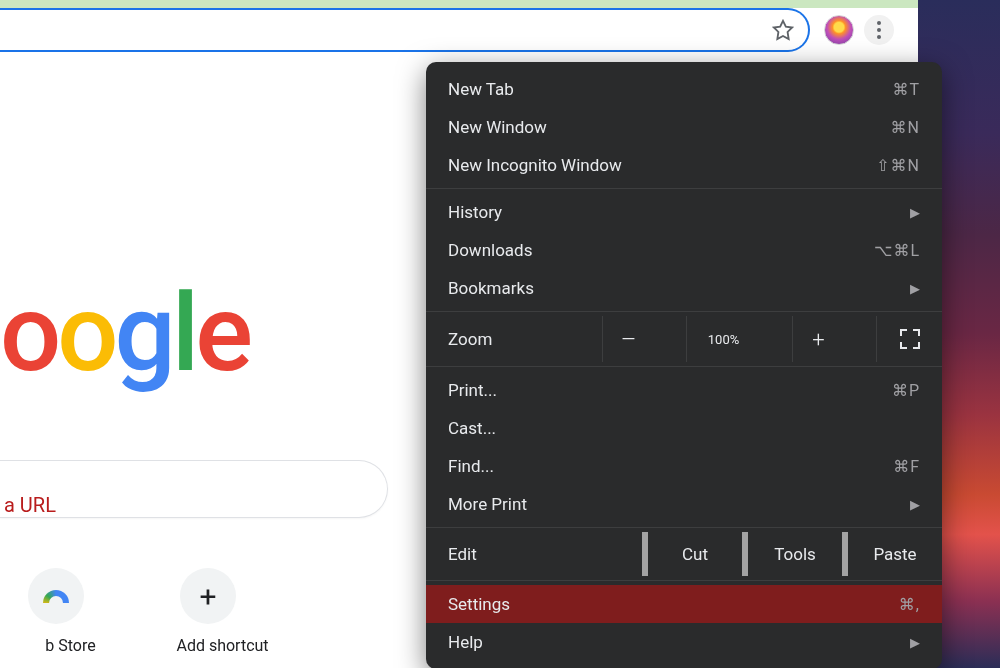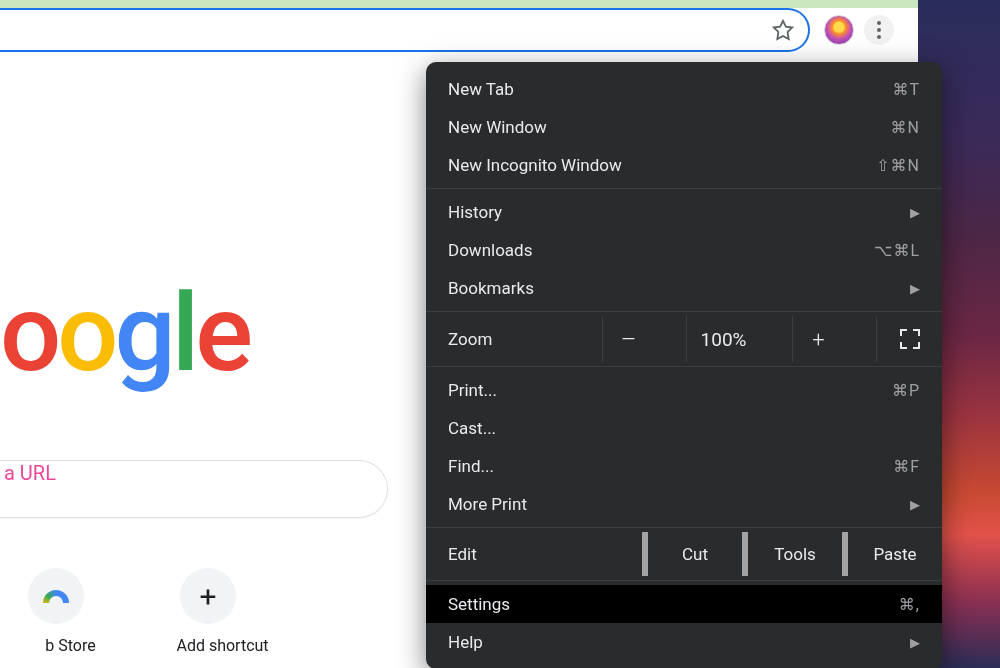--- a/index.html
+++ b/index.html
@@ -51,22 +51,22 @@
 .g1 { color: #ea4335; }
 .g2 { color: #fbbc05; }
 .g3 { color: #4285f4; }
 .g4 { color: #34a853; }
 .g5 { color: #ea4335; }
 
 
 .search-box {
   position: absolute; top: 460px; left: 0; width: 388px; height: 58px;
   border: 1px solid #dfe1e5; border-left: none; border-radius: 0 30px 30px 0;
-  display: flex; align-items: flex-start; padding-left: 4px;
-  font-size: 20px; color: #ec4899; box-shadow: 0 1px 2px rgba(0,0,0,0.04);
+  display: flex; align-items: flex-end; padding-left: 4px;
+  font-size: 20px; color: #b91c1c; box-shadow: 0 1px 2px rgba(0,0,0,0.04);
 }
 
 
 .shortcuts {
   position: absolute; top: 568px; left: 0; display: flex; gap: 40px; padding-left: 0;
 }
 .shortcut { width: 112px; display: flex; flex-direction: column; align-items: center; gap: 12px; }
 .shortcut .tile {
   width: 56px; height: 56px; border-radius: 50%; background: #f1f3f4;
   display: flex; align-items: center; justify-content: center; font-size: 30px; color: #202124;
@@ -81,31 +81,31 @@
   padding: 8px 0; color: #e8eaed; font-size: 17px;
 }
 .menu .row {
   height: 38px; display: flex; align-items: center; padding: 0 22px;
   justify-content: space-between; position: relative;
 }
 .menu .row .label { flex: 1; }
 .menu .row .shortcut-key { color: #a0a0a4; font-size: 16px; letter-spacing: 1px; }
 .menu .row .arrow { color: #a0a0a4; font-size: 13px; }
 .menu .sep { height: 1px; background: #3d3e3f; margin: 4px 0; }
-.menu .row.highlight { background: #000000; }
+.menu .row.highlight { background: #7f1d1d; }
 
 
 .zoom-row { height: 46px; display: flex; align-items: stretch; gap: 32px; }
 .zoom-row .zlabel { flex: 1; display: flex; align-items: center; padding-left: 22px; }
 .zoom-row .cell {
   border-left: 1px solid #3d3e3f; display: flex; align-items: center; justify-content: center;
   padding: 0 16px; color: #e8eaed;
 }
 .zoom-row .cell.minus { width: 52px; font-size: 24px; font-weight: 300; }
-.zoom-row .cell.pct { width: 74px; font-size: 19px; }
+.zoom-row .cell.pct { width: 74px; font-size: 13px; }
 .zoom-row .cell.plus { width: 52px; font-size: 22px; font-weight: 300; }
 .zoom-row .cell.full { width: 66px; }
 .fullscreen-icon { width: 20px; height: 20px; position: relative; }
 .fullscreen-icon span { position: absolute; width: 7px; height: 7px; border: 2px solid #e8eaed; }
 .fullscreen-icon .tl { top: 0; left: 0; border-right: none; border-bottom: none; }
 .fullscreen-icon .tr { top: 0; right: 0; border-left: none; border-bottom: none; }
 .fullscreen-icon .bl { bottom: 0; left: 0; border-right: none; border-top: none; }
 .fullscreen-icon .br { bottom: 0; right: 0; border-left: none; border-top: none; }
 
 

